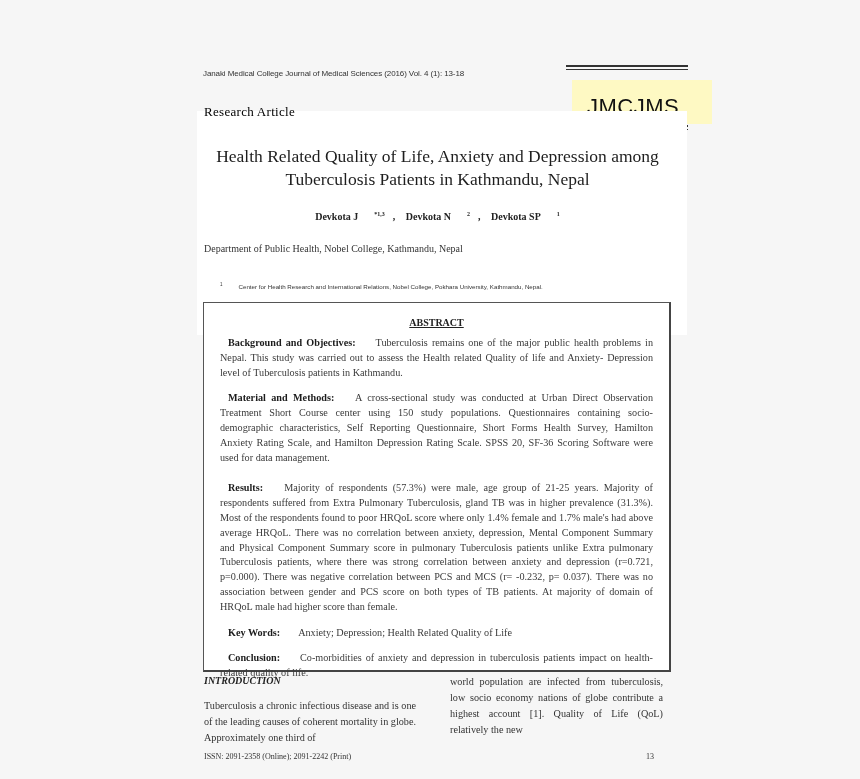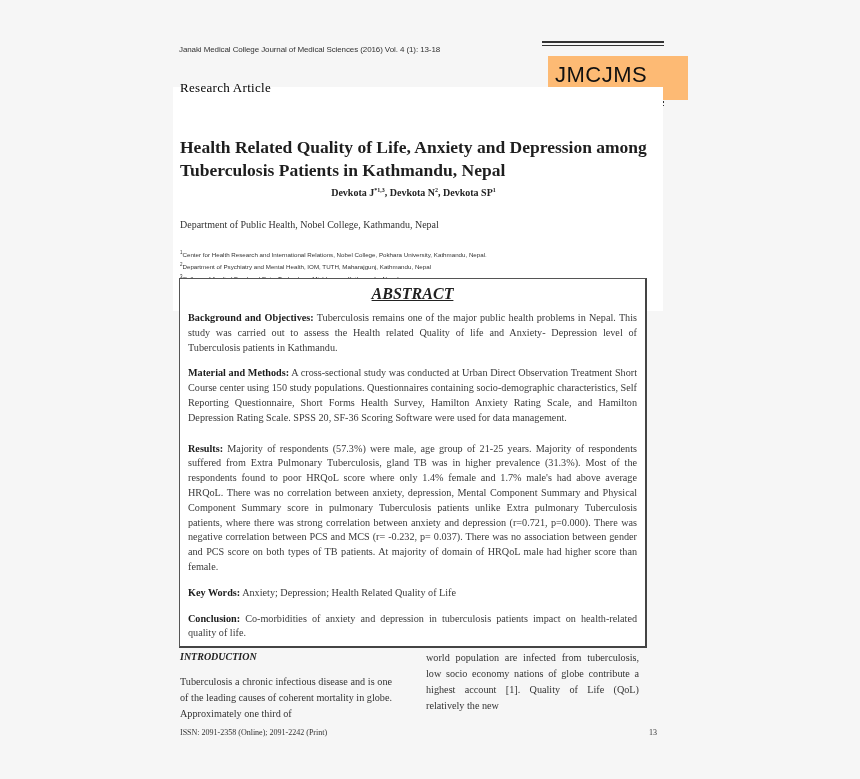--- a/index.html
+++ b/index.html
@@ -1,15 +1,15 @@
 <!DOCTYPE html>
 <html><head>
   <meta charset="utf-8">
   <style>
-    * { box-sizing: border-box; margin: 0; padding: 0; }
+    * { box-sizing: border-box; margin: 8px; padding: 0; }
     html, body { width: 860px; height: 779px; }
     body {
       background: #f6f6f6;
       position: relative;
       overflow: hidden;
       font-family: "Liberation Serif", "DejaVu Serif", serif;
       color: #2a2a2a;
     }
     .abs { position: absolute; }
 
@@ -20,39 +20,40 @@
       letter-spacing: -0.1px;
     }
     .rule-top, .rule-bottom {
       left: 542px; width: 122px; height: 5px;
       border-top: 2px solid #333; border-bottom: 1px solid #333;
     }
     .rule-top { top: 41px; }
     .rule-bottom { top: 101px; }
     .logo-box {
       left: 548px; top: 56px; width: 140px; height: 44px;
-      background: #fdba74;
+      background: #fef9c3;
     }
     .logo-text {
       position: absolute; left: 7px; top: 6px;
       font-family: "Liberation Sans", sans-serif;
       font-size: 22px; color: #111; letter-spacing: 0.5px;
     }
 
     .white-panel {
       left: 173px; top: 87px; width: 490px; height: 224px;
       background: #fff;
     }
     .article-type {
       left: 180px; top: 80px;
       font-size: 13px; color: #000000; letter-spacing: 0.3px;
     }
     .title {
-      left: 180px; top: 136px; width: 467px;
-      font-weight: bold; font-size: 17.5px; line-height: 23px;
+      left: 180px; top: 121px; width: 467px;
+      text-align: center;
+      font-weight: normal; font-size: 17.5px; line-height: 23px;
       color: #1e1e1e;
     }
     .authors {
       left: 180px; top: 187px; width: 467px;
       text-align: center; font-weight: bold; font-size: 10px; color: #222;
     }
     .authors sup { font-size: 6px; }
     .department {
       left: 180px; top: 219px; width: 467px;
       text-align: left; font-size: 10px; color: #333;
@@ -65,22 +66,22 @@
     .affiliations sup { font-size: 4.5px; }
 
     .abstract-box {
       left: 179px; top: 278px; width: 468px; height: 370px;
       background: #fff;
       border: 1.5px solid #555;
       border-right: 2px solid #444; border-bottom: 2px solid #444;
       padding: 6px 8px 0 8px;
     }
     .abstract-heading {
-      text-align: center; font-weight: bold; font-size: 16px;
-      text-decoration: underline; color: #222; margin-bottom: 8px; font-style: italic;
+      text-align: center; font-weight: bold; font-size: 10px;
+      text-decoration: underline; color: #222; margin-bottom: 8px;
     }
     .abs-para {
       font-size: 10.2px; line-height: 14.8px; text-align: justify;
       color: #3a3a3a; margin-bottom: 11px;
     }
     .abs-para b { color: #1c1c1c; }
     .abs-para.tight { margin-bottom: 8px; }
 
     .intro-heading {
       left: 180px; top: 651px; font-weight: bold; font-size: 10px; color: #222; font-style: italic;
@@ -90,21 +91,21 @@
       font-size: 10.2px; line-height: 16px; text-align: justify; color: #333;
     }
     .col-right {
       left: 426px; top: 650px; width: 213px;
       font-size: 10.2px; line-height: 16px; text-align: justify; color: #333;
     }
     .footer-issn {
       left: 180px; top: 728px; font-size: 8px; color: #333;
     }
     .footer-page {
-      left: 649px; top: 728px; font-size: 8px; color: #333;
+      left: 622px; top: 728px; font-size: 8px; color: #333;
     }
   </style>
 </head>
 <body>
 
 <div class="abs journal-line">Janaki Medical College Journal of Medical Sciences (2016) Vol. 4 (1): 13-18</div>
 
 <div class="abs rule-top"></div>
 <div class="abs logo-box">
   <span class="logo-text">JMCJMS</span>

